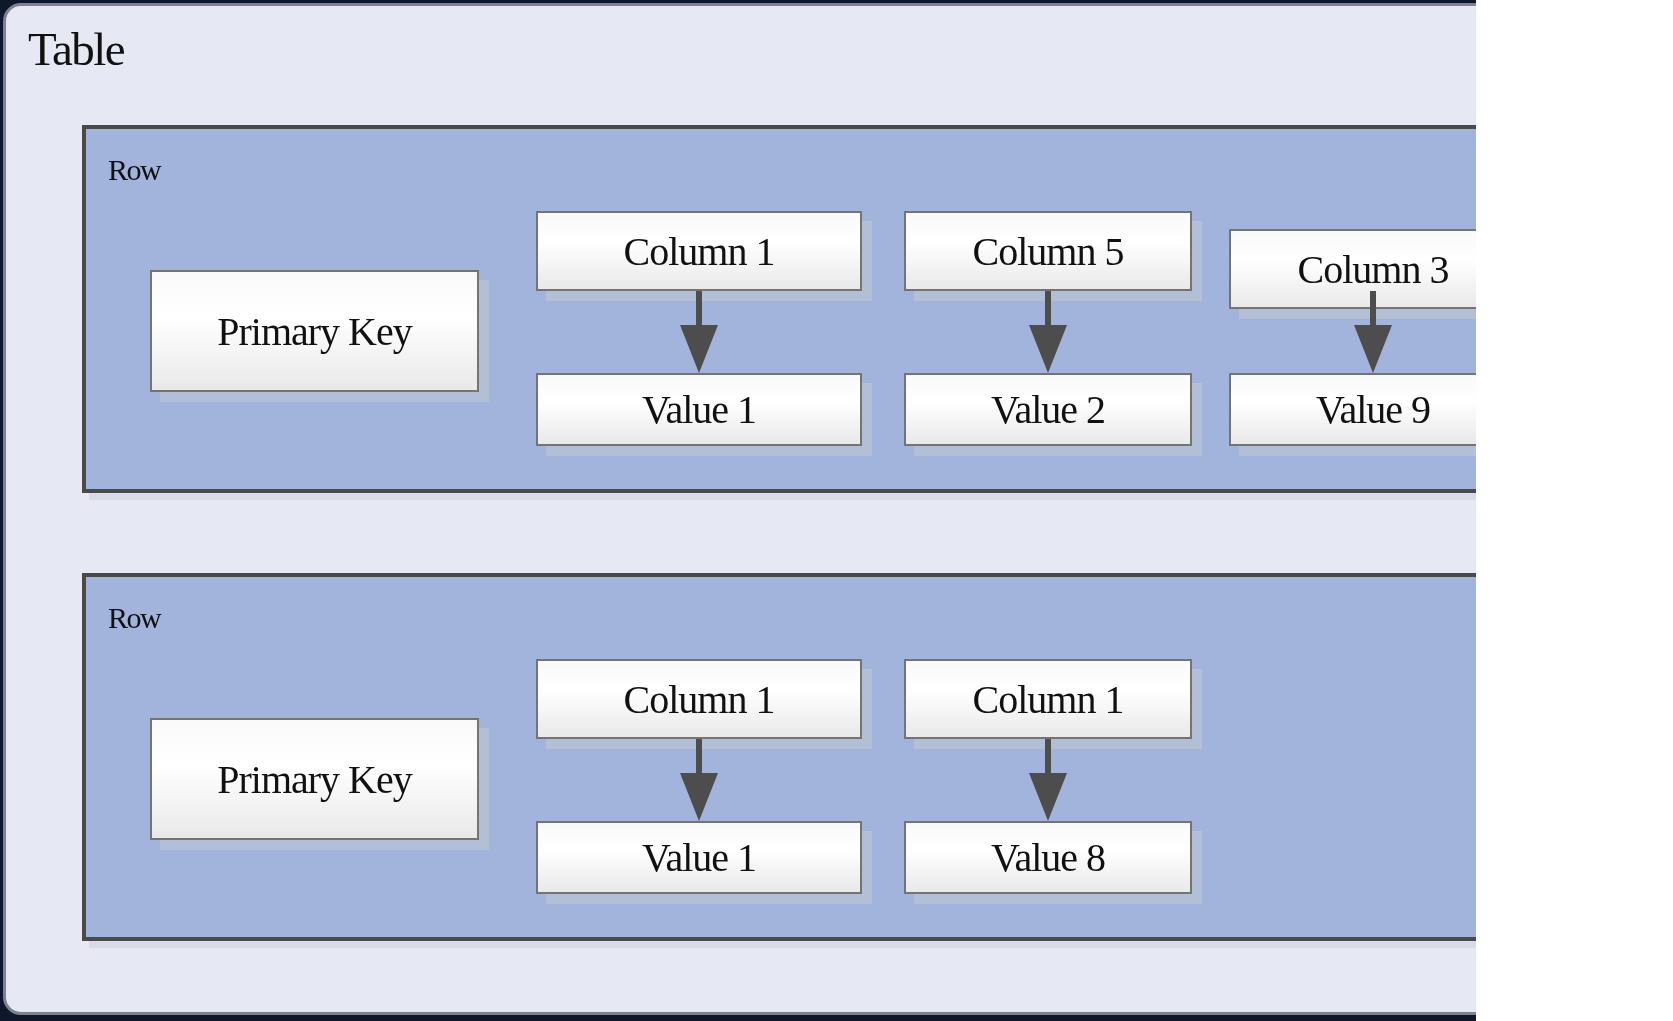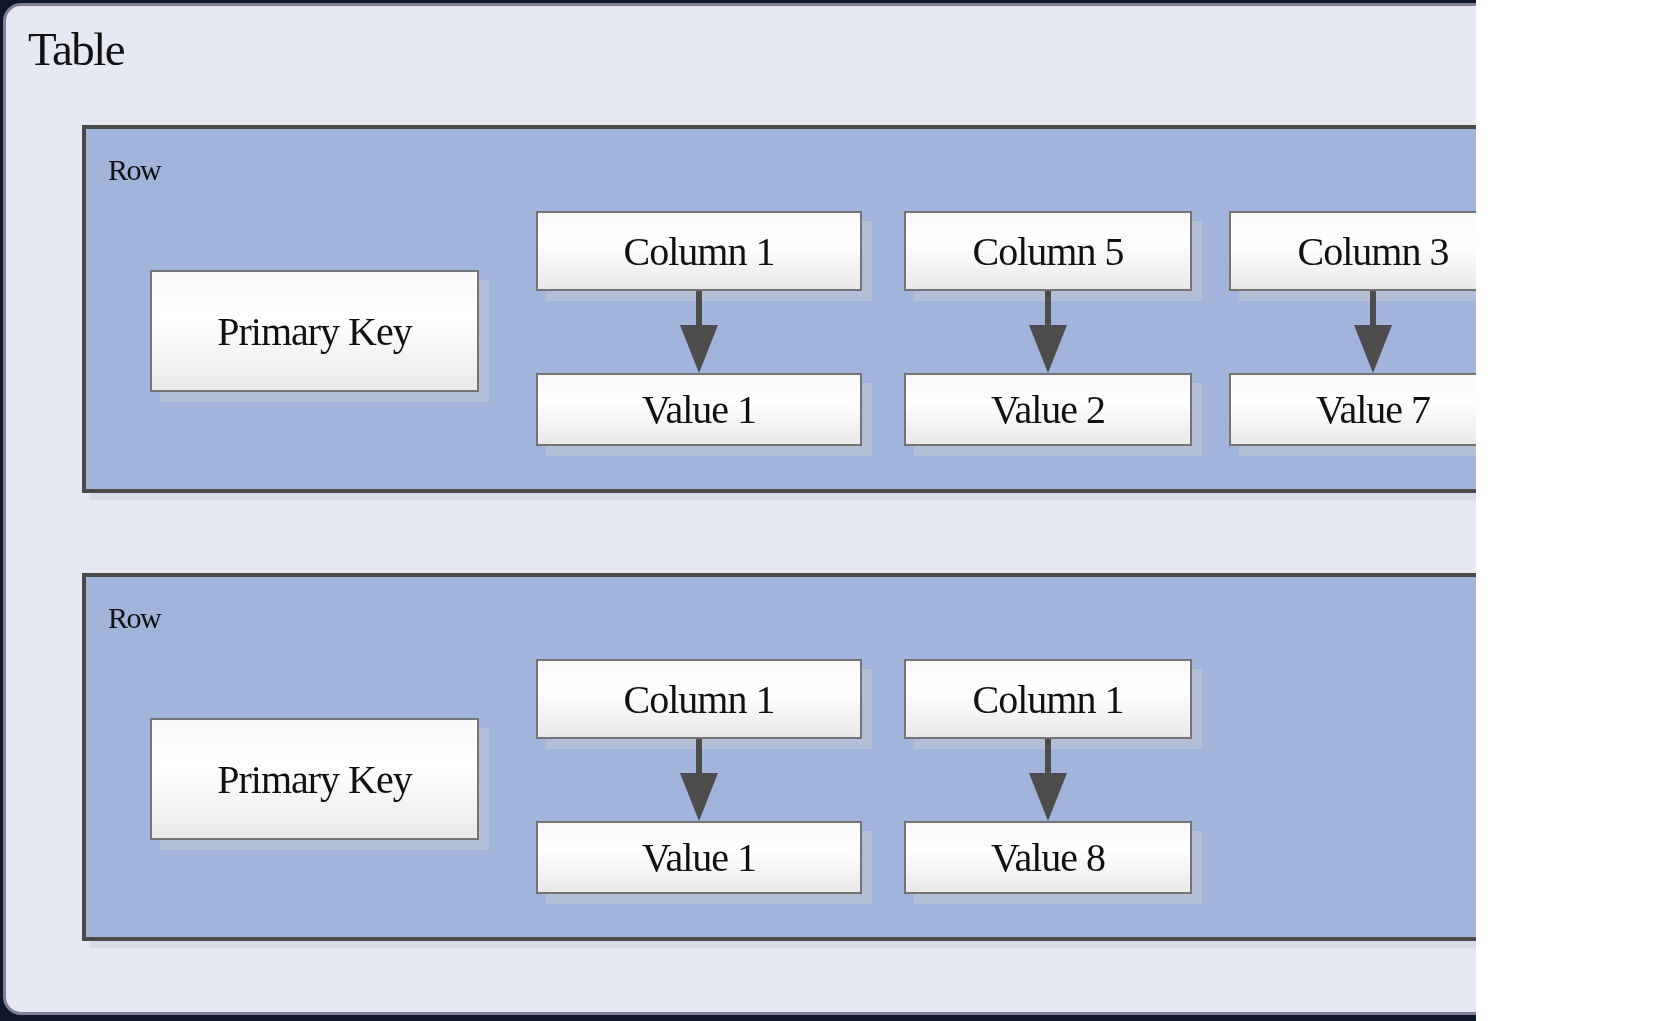--- a/index.html
+++ b/index.html
@@ -108,26 +108,26 @@
   </div>
           <div>
     <div class="node" style="left: 818px; top: 82px; width: 288px; height: 80px;">Column 5</div>
     <div class="arrow" style="left: 943px; top: 162px;">
       <div class="arrow-stem"></div>
       <div class="arrow-head"></div>
     </div>
     <div class="node" style="left: 818px; top: 244px; width: 288px; height: 73px;">Value 2</div>
   </div>
           <div>
-    <div class="node" style="left: 1143px; top: 82px; width: 288px; height: 80px;">Column 3</div>
+    <div class="node" style="left: 1143px; top: 100px; width: 288px; height: 80px;">Column 3</div>
     <div class="arrow" style="left: 1268px; top: 162px;">
       <div class="arrow-stem"></div>
       <div class="arrow-head"></div>
     </div>
-    <div class="node" style="left: 1143px; top: 244px; width: 288px; height: 73px;">Value 7</div>
+    <div class="node" style="left: 1143px; top: 244px; width: 288px; height: 73px;">Value 9</div>
   </div>
         </div>
         <div class="row-box" style="top: 567px;">
     <div class="row-label">Row</div>
     <div class="node" style="left: 64px; top: 141px; width: 329px; height: 122px;">Primary Key</div>
   <div>
     <div class="node" style="left: 450px; top: 82px; width: 326px; height: 80px;">Column 1</div>
     <div class="arrow" style="left: 594px; top: 162px;">
       <div class="arrow-stem"></div>
       <div class="arrow-head"></div>

